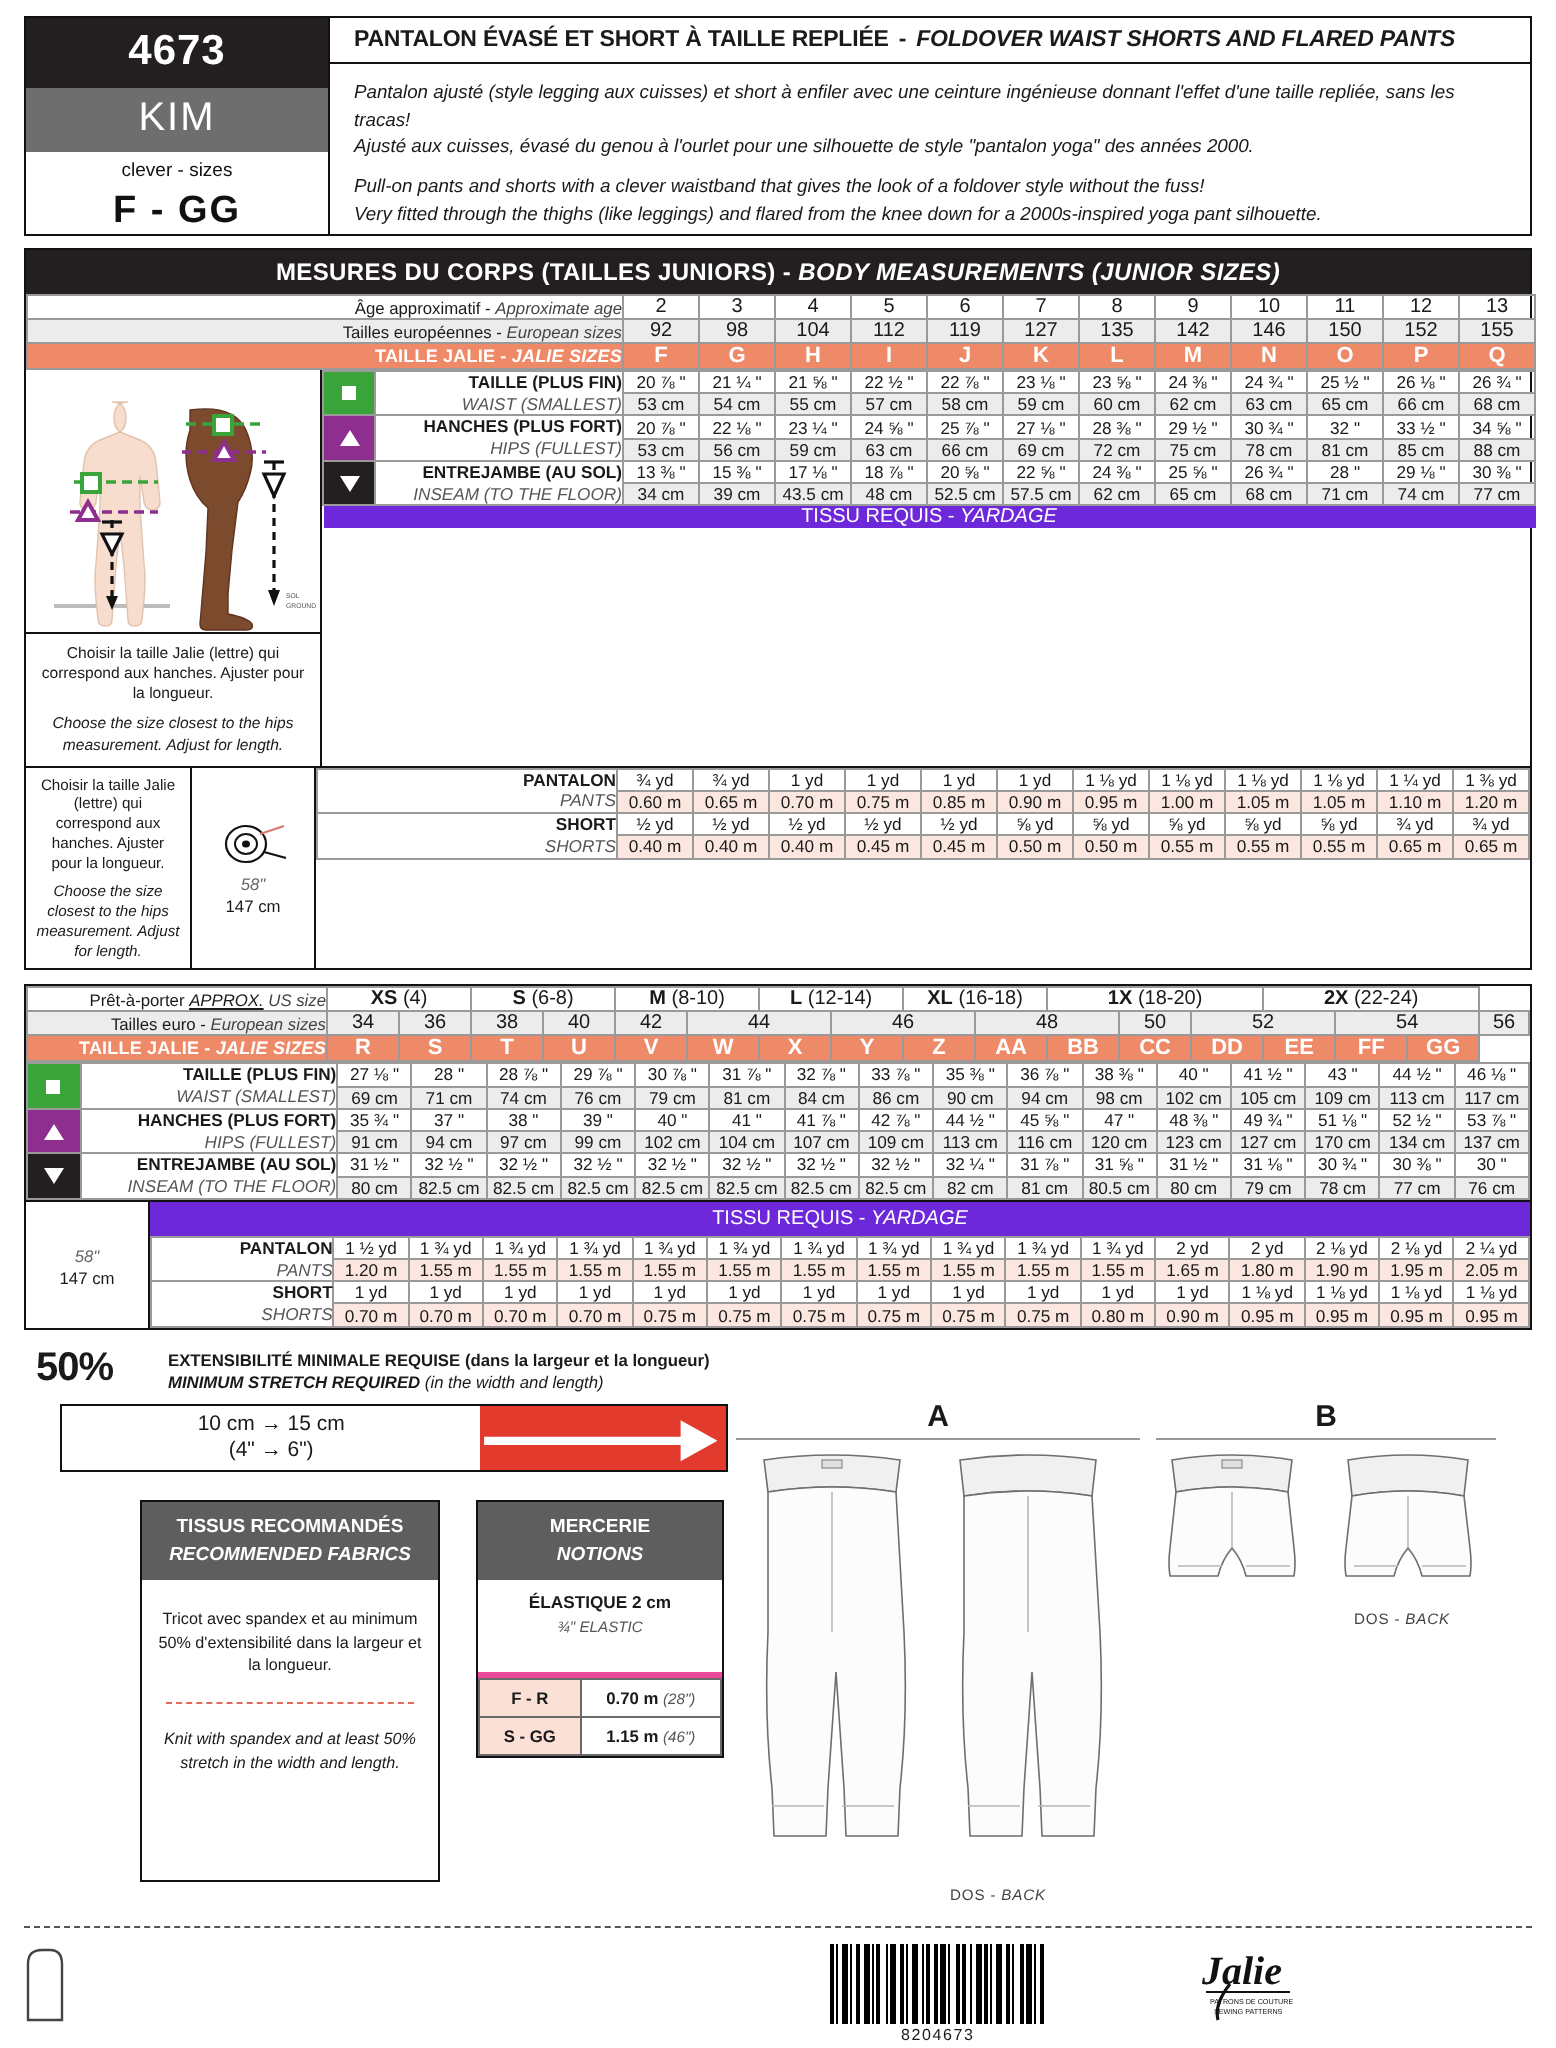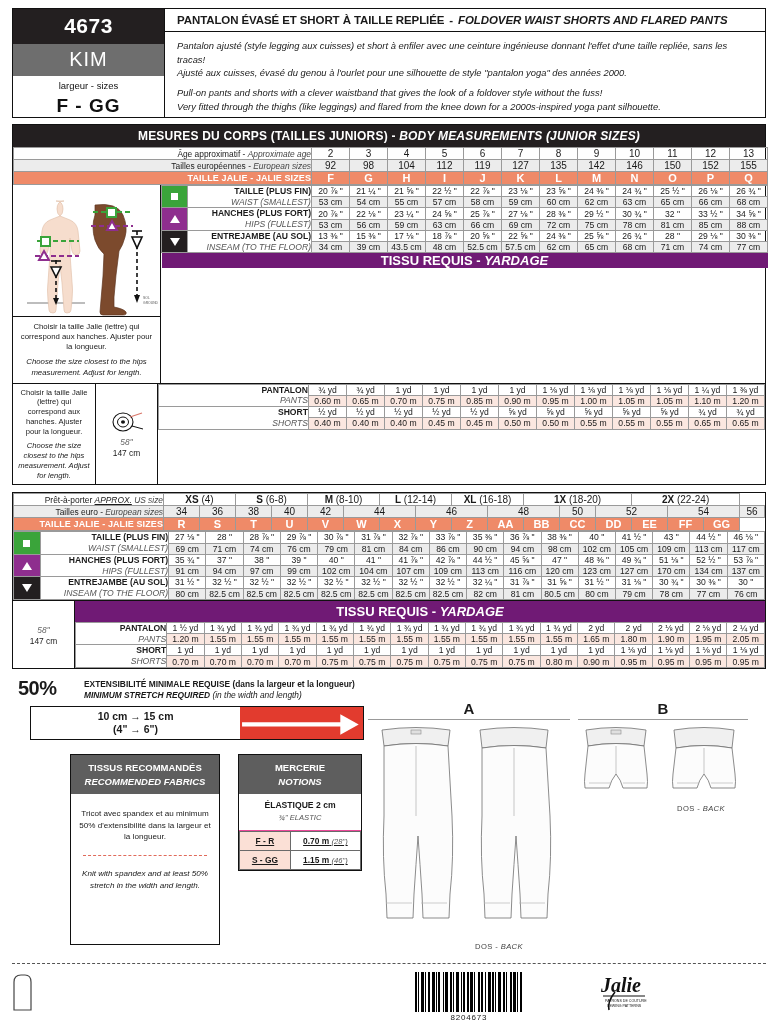--- a/index.html
+++ b/index.html
@@ -49,22 +49,22 @@
   .hdr-desc p { margin:0 0 0 0; font-size:9.4px; font-style:italic; line-height:1.42; }
   .hdr-desc .gap { height:7px; }
 
   
   .blackbar {
     background:#231f20; color:#fff; text-align:center;
     font-size:12px; font-weight:bold; padding:4px 0 4px 0; letter-spacing:0.2px;
   }
   .blackbar .en { font-style:italic; }
   .greybar {
-    background:#701a75; color:#fff; text-align:center;
-    font-size:13px; font-weight:bold; padding:3px 0;
+    background:#6d28d9; color:#fff; text-align:center;
+    font-size:10px; font-weight:normal; padding:3px 0;
   }
   .greybar .en { font-style:italic; }
 
   table.grid { border-collapse:collapse; width:100%; table-layout:fixed; }
   table.grid td, table.grid th { border:0.8px solid #9a9a9a; padding:0; }
 
   .rowlabel {
     text-align:right; padding-right:6px; font-size:8.6px; line-height:1.25;margin-left:36px;
   }
   .rowlabel .fr { font-weight:bold; display:block; }
@@ -74,21 +74,21 @@
   .hdrlabel .en { font-style:italic; color:#444; }
 
   .cellnum { text-align:center; font-size:8.6px; padding:2.5px 0; }
   .cellnum.cm { background:#ececec; }
   .cellnum.yd { background:#ffffff; }
   .cellnum.m  { background:#fbe7e0; }
 
   .orange-row { background:#ef8a68; color:#fff; font-weight:bold; }
   .orange-row td { border-color:#e07a57; }
   .orange-lbl { text-align:right; padding-right:6px; font-size:9px; letter-spacing:0.1px; }
-  .orange-lbl .en { }
+  .orange-lbl .en { font-style:italic; }
   .orange-cell { text-align:center; font-size:11px; padding:2.5px 0; }
 
   .grey-row td { background:#ececec; }
   .hdr-cell { text-align:center; font-size:10px; padding:3px 0; }
 
   .swatch { width:26px; position:relative; }
   .swatch .box { width:100%; height:100%; position:absolute; inset:0; display:flex; align-items:center; justify-content:center; }
   .gl-square { width:7px; height:7px; background:#fff; }
   .gl-up { width:0;height:0;border-left:5px solid transparent;border-right:5px solid transparent;border-bottom:8px solid #fff; }
   .gl-down { width:0;height:0;border-left:5px solid transparent;border-right:5px solid transparent;border-top:8px solid #fff; }
@@ -118,38 +118,38 @@
   .stretch { margin-top:8px; display:flex; }
   .stretch-left { width:352px; }
   .st-head { display:flex; align-items:flex-start; }
   .st-pct { font-size:20px; font-weight:bold; width:72px; padding-left:6px; letter-spacing:-0.5px; }
   .st-txt { font-size:8.4px; line-height:1.35; padding-top:2px; }
   .st-txt .l1 b { font-weight:bold; }
   .st-txt .l1 span { font-weight:bold; }
   .st-txt .l2 { font-style:italic; }
   .st-txt .l2 b { font-weight:bold; font-style:italic; }
   .st-bar { margin-top:5px; margin-left:18px; height:34px; border:1.5px solid #111; display:flex; }
-  .st-bar-white { flex:0 0 63%; display:flex; flex-direction:column; align-items:center; justify-content:center; font-size:10.5px; font-weight:bold; line-height:1.25; }
+  .st-bar-white { flex:0 0 63%; display:flex; flex-direction:column; align-items:center; justify-content:center; font-size:10.5px; font-weight:normal; line-height:1.25; }
   .st-bar-red { flex:1; background:#e23b2e; position:relative; }
   .arrow-svg { position:absolute; inset:0; }
 
   
   .boxes { margin-top:14px; margin-left:58px; display:flex; gap:18px; align-items:flex-start; }
   .fab-box { width:150px; border:1.5px solid #111; }
   .box-head { background:#5e5e5e; color:#fff; text-align:center; font-size:9.5px; font-weight:bold; padding:6px 2px; line-height:1.4; }
   .box-head .en { font-style:italic; display:block; }
   .fab-body { padding:14px 8px; text-align:center; font-size:8.1px; line-height:1.45; min-height:150px; }
   .fab-body .fr { display:block; }
   .fab-body .dashes { border-top:1px dashed #e06a5a; margin:12px 4px; }
   .fab-body .en { display:block; font-style:italic; }
   .not-box { width:124px; border:1.5px solid #111; }
-  .not-elastic { text-align:center; padding:6px 2px 7px; font-size:8.6px; font-weight:bold; line-height:1.35; border-bottom:1px solid #ec4899; }
+  .not-elastic { text-align:center; padding:6px 2px 17px; font-size:8.6px; font-weight:bold; line-height:1.35; border-bottom:3px solid #ec4899; }
   .not-elastic .en { display:block; font-style:italic; font-weight:normal; font-size:7.6px; color:#555; margin-top:1px; }
   table.nottbl { border-collapse:collapse; width:100%; }
-  table.nottbl td { border:0.8px solid #6a6a6a; font-size:8.4px; padding:4px 2px; text-align:center;text-decoration:underline; }
+  table.nottbl td { border:0.8px solid #6a6a6a; font-size:8.4px; padding:4px 2px; text-align:center; }
   table.nottbl td.sz { background:#fbe0d6; font-weight:bold; width:42%; }
   table.nottbl td.val { font-weight:bold; }
   table.nottbl td.val i { font-weight:normal; font-style:italic; color:#555; font-size:7.6px; }
 
   
   .views { position:absolute; left:368px; top:700px; width:400px; }
   .view-col { position:absolute; }
   .view-letter { text-align:center; font-size:15px; font-weight:bold; }
   .view-rule { border-top:1px solid #999; margin-top:2px; }
   .dos { text-align:center; font-size:7.6px; color:#444; letter-spacing:0.4px; }
@@ -174,21 +174,21 @@
 </style>
 </head>
 <body>
 
 <div class="page">
 
   <div class="header">
     <div class="hdr-left">
       <div class="pat-num">4673</div>
       <div class="pat-name">KIM</div>
-      <div class="sz-label">largeur - sizes</div>
+      <div class="sz-label">clever - sizes</div>
       <div class="sz-range">F - GG</div>
     </div>
     <div class="hdr-right">
       <div class="hdr-title">
         <span class="fr">PANTALON ÉVASÉ ET SHORT À TAILLE REPLIÉE</span>
         <span class="sep">-</span>
         <span class="en">FOLDOVER WAIST SHORTS AND FLARED PANTS</span>
       </div>
       <div class="hdr-desc">
         <p>Pantalon ajusté (style legging aux cuisses) et short à enfiler avec une ceinture ingénieuse donnant l'effet d'une taille repliée, sans les tracas!</p>

